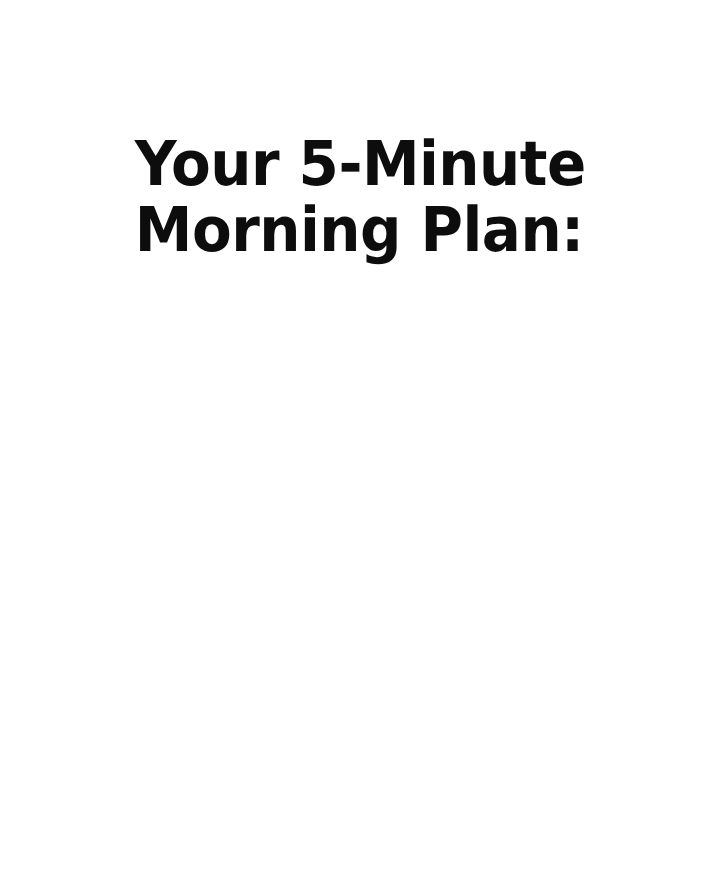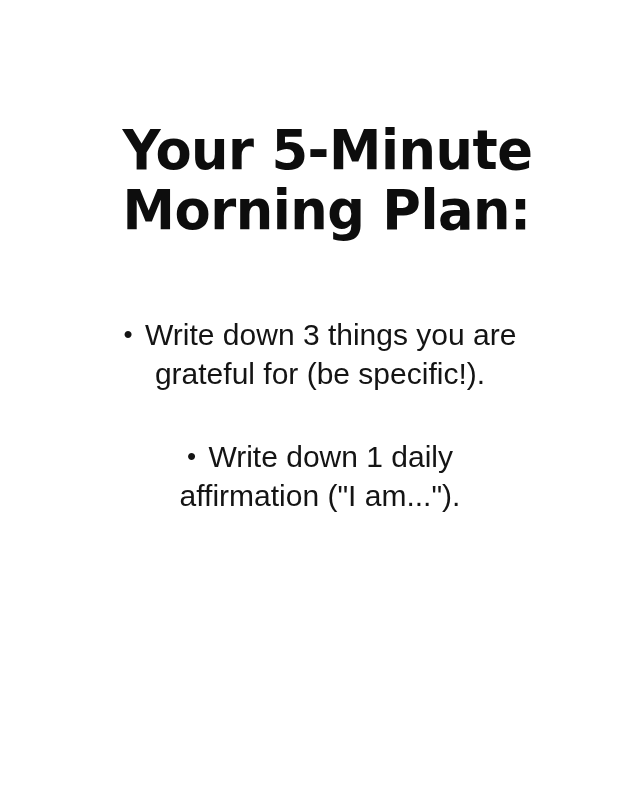--- a/index.html
+++ b/index.html
@@ -76,29 +76,17 @@
 
 <div class="slide">
 
   <h1 class="title">
     <span class="line">Your 5-Minute</span>
     <span class="line">Morning Plan:</span>
   </h1>
 
   <ul class="bullets">
 
-    <li class="bullet b1">
-      <span class="dot">•</span>
-      <span>Write down 3 things you are</span>
-      <br>
-      <span>grateful for (be specific!).</span>
-    </li>
 
 
-    <li class="bullet b3">
-      <span class="dot">•</span>
-      <span>Write down 1 daily</span>
-      <br>
-      <span>affirmation ("I am...").</span>
-    </li>
 
   </ul>
 </div>
 
 </body></html>

